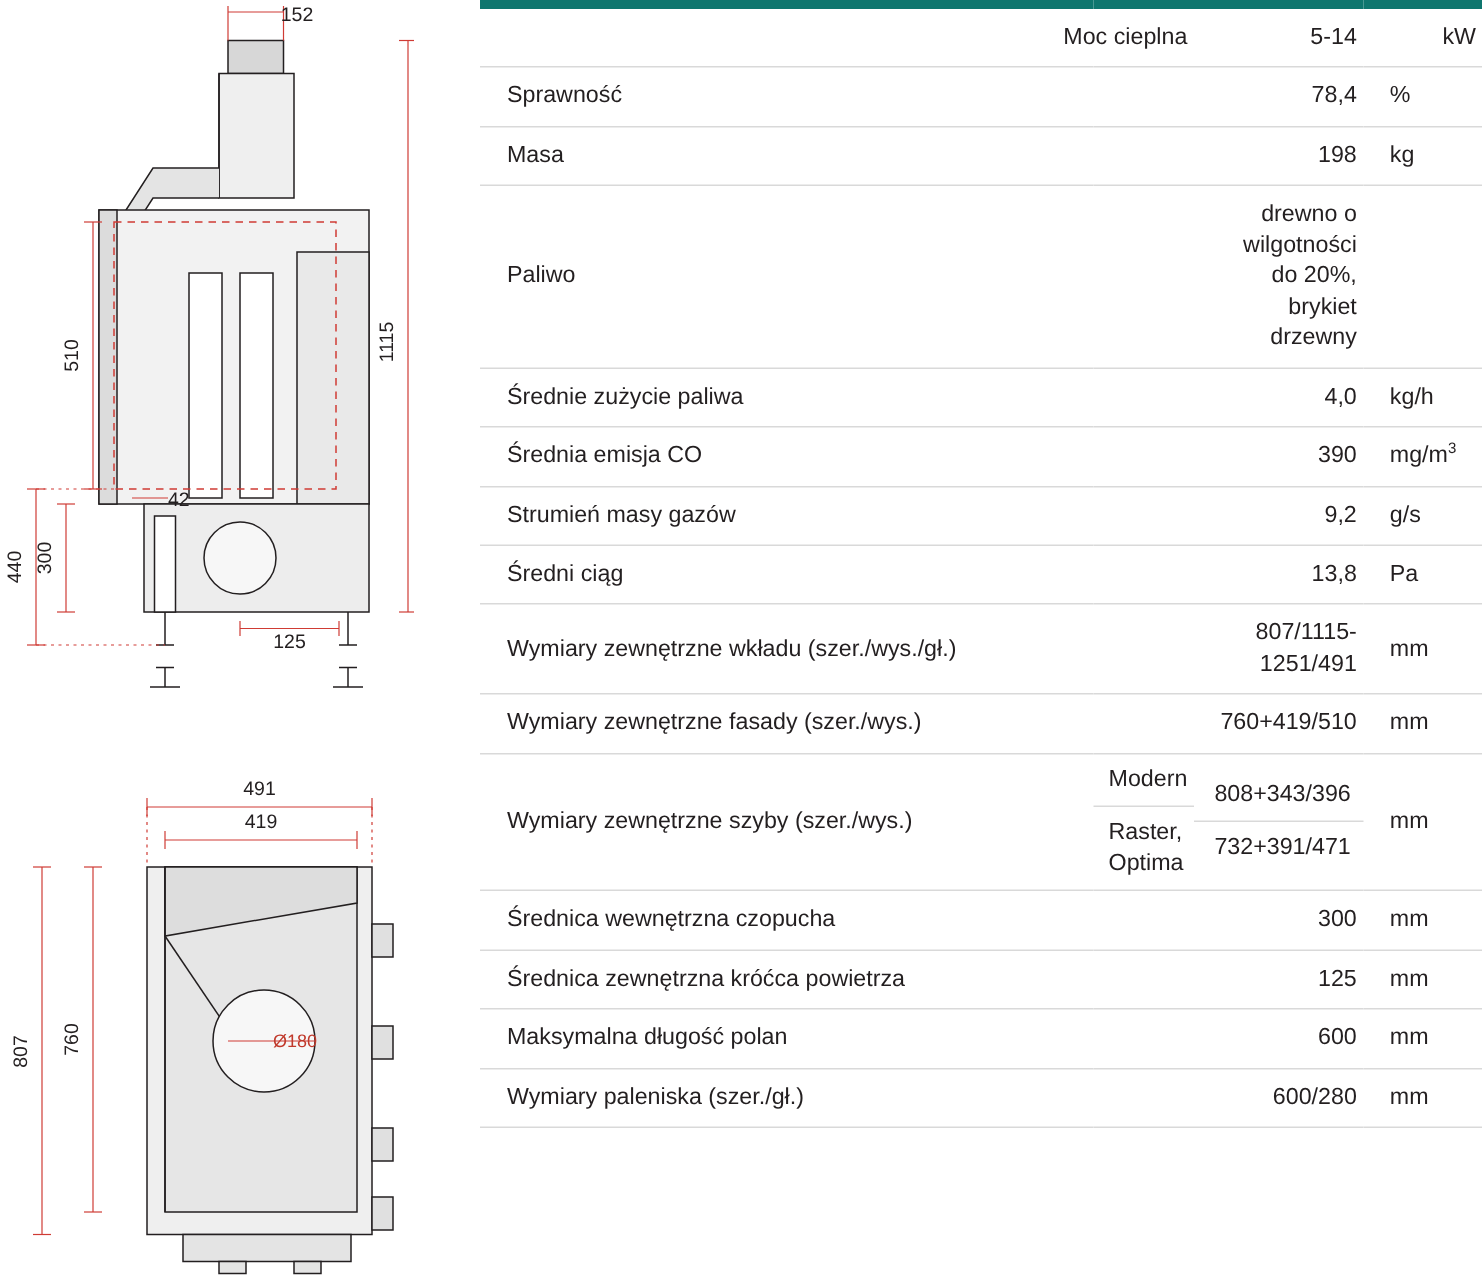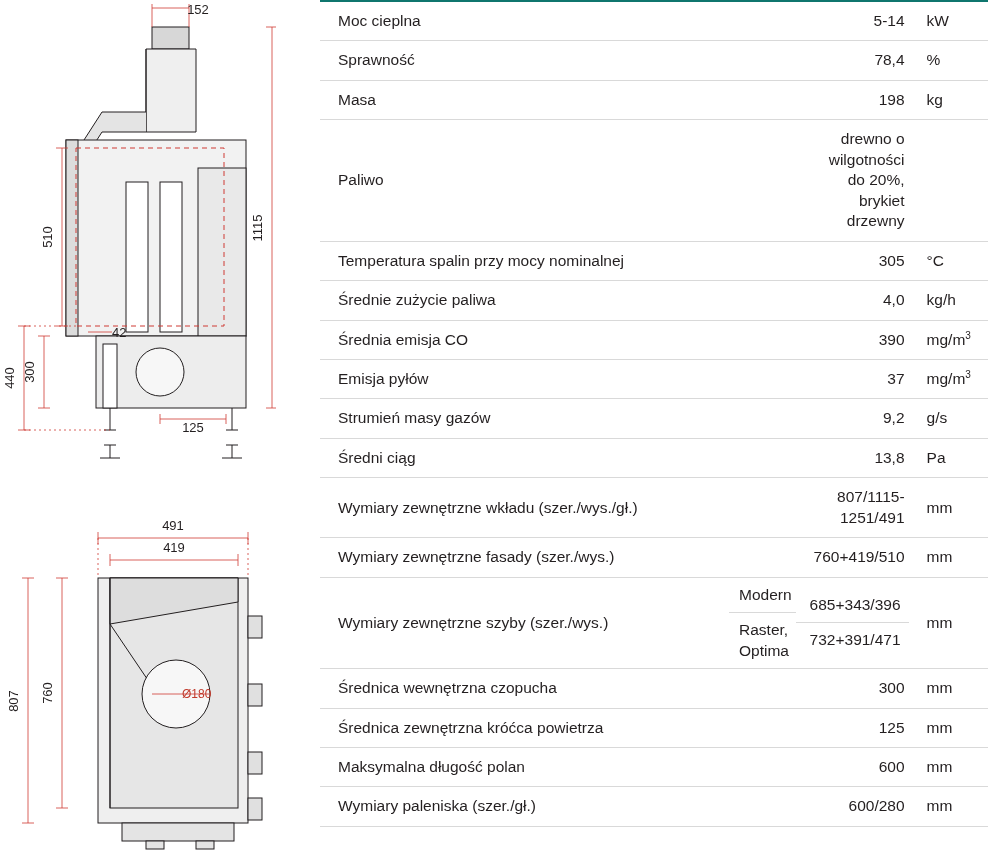--- a/index.html
+++ b/index.html
@@ -45,21 +45,22 @@
     border-collapse: collapse;
     font-size: 15.5px;
   }
   table.spec td {
     border-bottom: 1px solid #d9d9d9;
     padding: 9px 4px 9px 18px;
     vertical-align: middle;
     line-height: 1.32;
   }
   table.spec tr:first-child td {
-    border-top: 2px solid #0f766e;
+    border-top: 6px solid #0f766e;
+    text-align: right;
   }
   td.label {
     text-align: left;
     width: 400px;
   }
   td.value {
     text-align: right;
     white-space: pre-line;
     padding-left: 6px;
     padding-right: 8px;
@@ -261,37 +262,27 @@
           <td class="value">198</td>
           <td class="unit">kg</td>
         </tr>
         <tr>
           <td class="label" colspan="2">Paliwo</td>
           <td class="value">drewno o wilgotności do 20%,
 brykiet drzewny</td>
           <td class="unit"></td>
         </tr>
         <tr>
-          <td class="label" colspan="2">Temperatura spalin przy mocy nominalnej</td>
-          <td class="value">305</td>
-          <td class="unit">°C</td>
-        </tr>
-        <tr>
           <td class="label" colspan="2">Średnie zużycie paliwa</td>
           <td class="value">4,0</td>
           <td class="unit">kg/h</td>
         </tr>
         <tr>
           <td class="label" colspan="2">Średnia emisja CO</td>
           <td class="value">390</td>
-          <td class="unit"><span>mg/m</span><span class="sub">3</span></td>
-        </tr>
-        <tr>
-          <td class="label" colspan="2">Emisja pyłów</td>
-          <td class="value">37</td>
           <td class="unit"><span>mg/m</span><span class="sub">3</span></td>
         </tr>
         <tr>
           <td class="label" colspan="2">Strumień masy gazów</td>
           <td class="value">9,2</td>
           <td class="unit">g/s</td>
         </tr>
         <tr>
           <td class="label" colspan="2">Średni ciąg</td>
           <td class="value">13,8</td>
@@ -311,21 +302,21 @@
         </tr>
 
         <tr>
           <td class="label">Wymiary zewnętrzne szyby
 (szer./wys.)</td>
           <td class="split-cell">
             <div class="row-half top">Modern</div>
             <div class="row-half">Raster, Optima</div>
           </td>
           <td class="split-cell val">
-            <div class="row-half top nowrap">685+343/396</div>
+            <div class="row-half top nowrap">808+343/396</div>
             <div class="row-half nowrap">732+391/471</div>
           </td>
           <td class="unit">mm</td>
         </tr>
 
         <tr>
           <td class="label" colspan="2">Średnica wewnętrzna czopucha</td>
           <td class="value">300</td>
           <td class="unit">mm</td>
         </tr>

